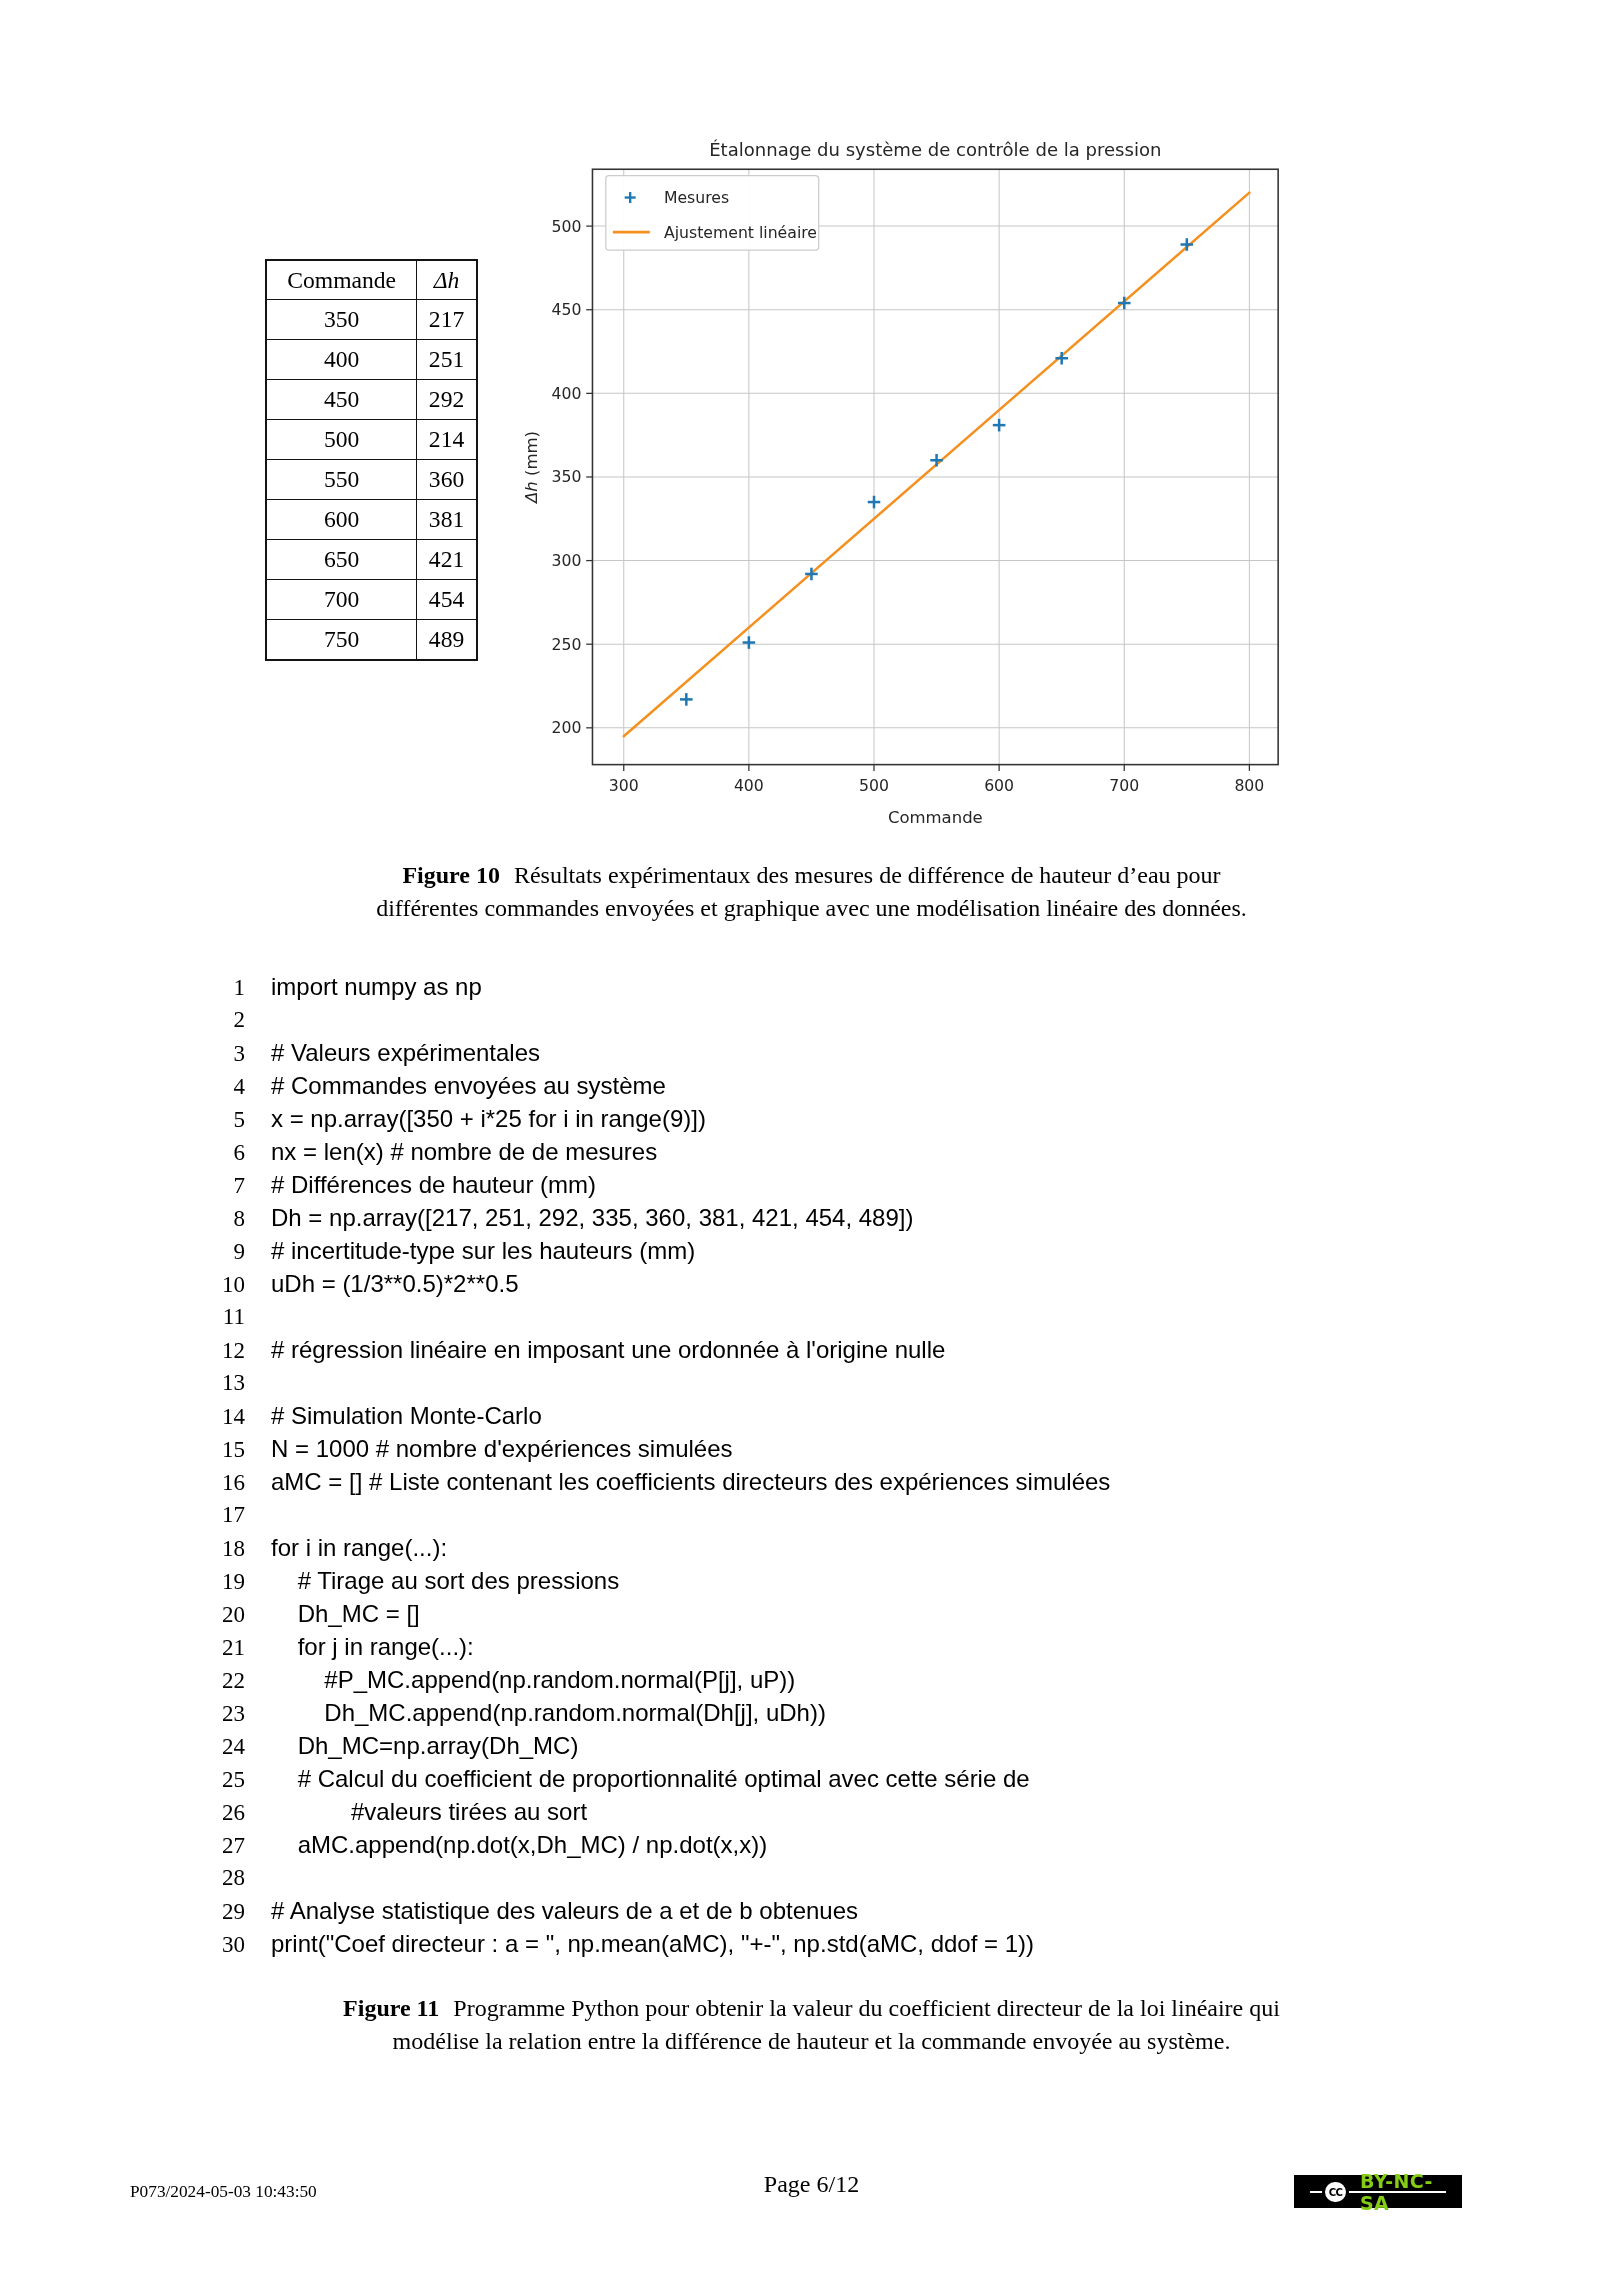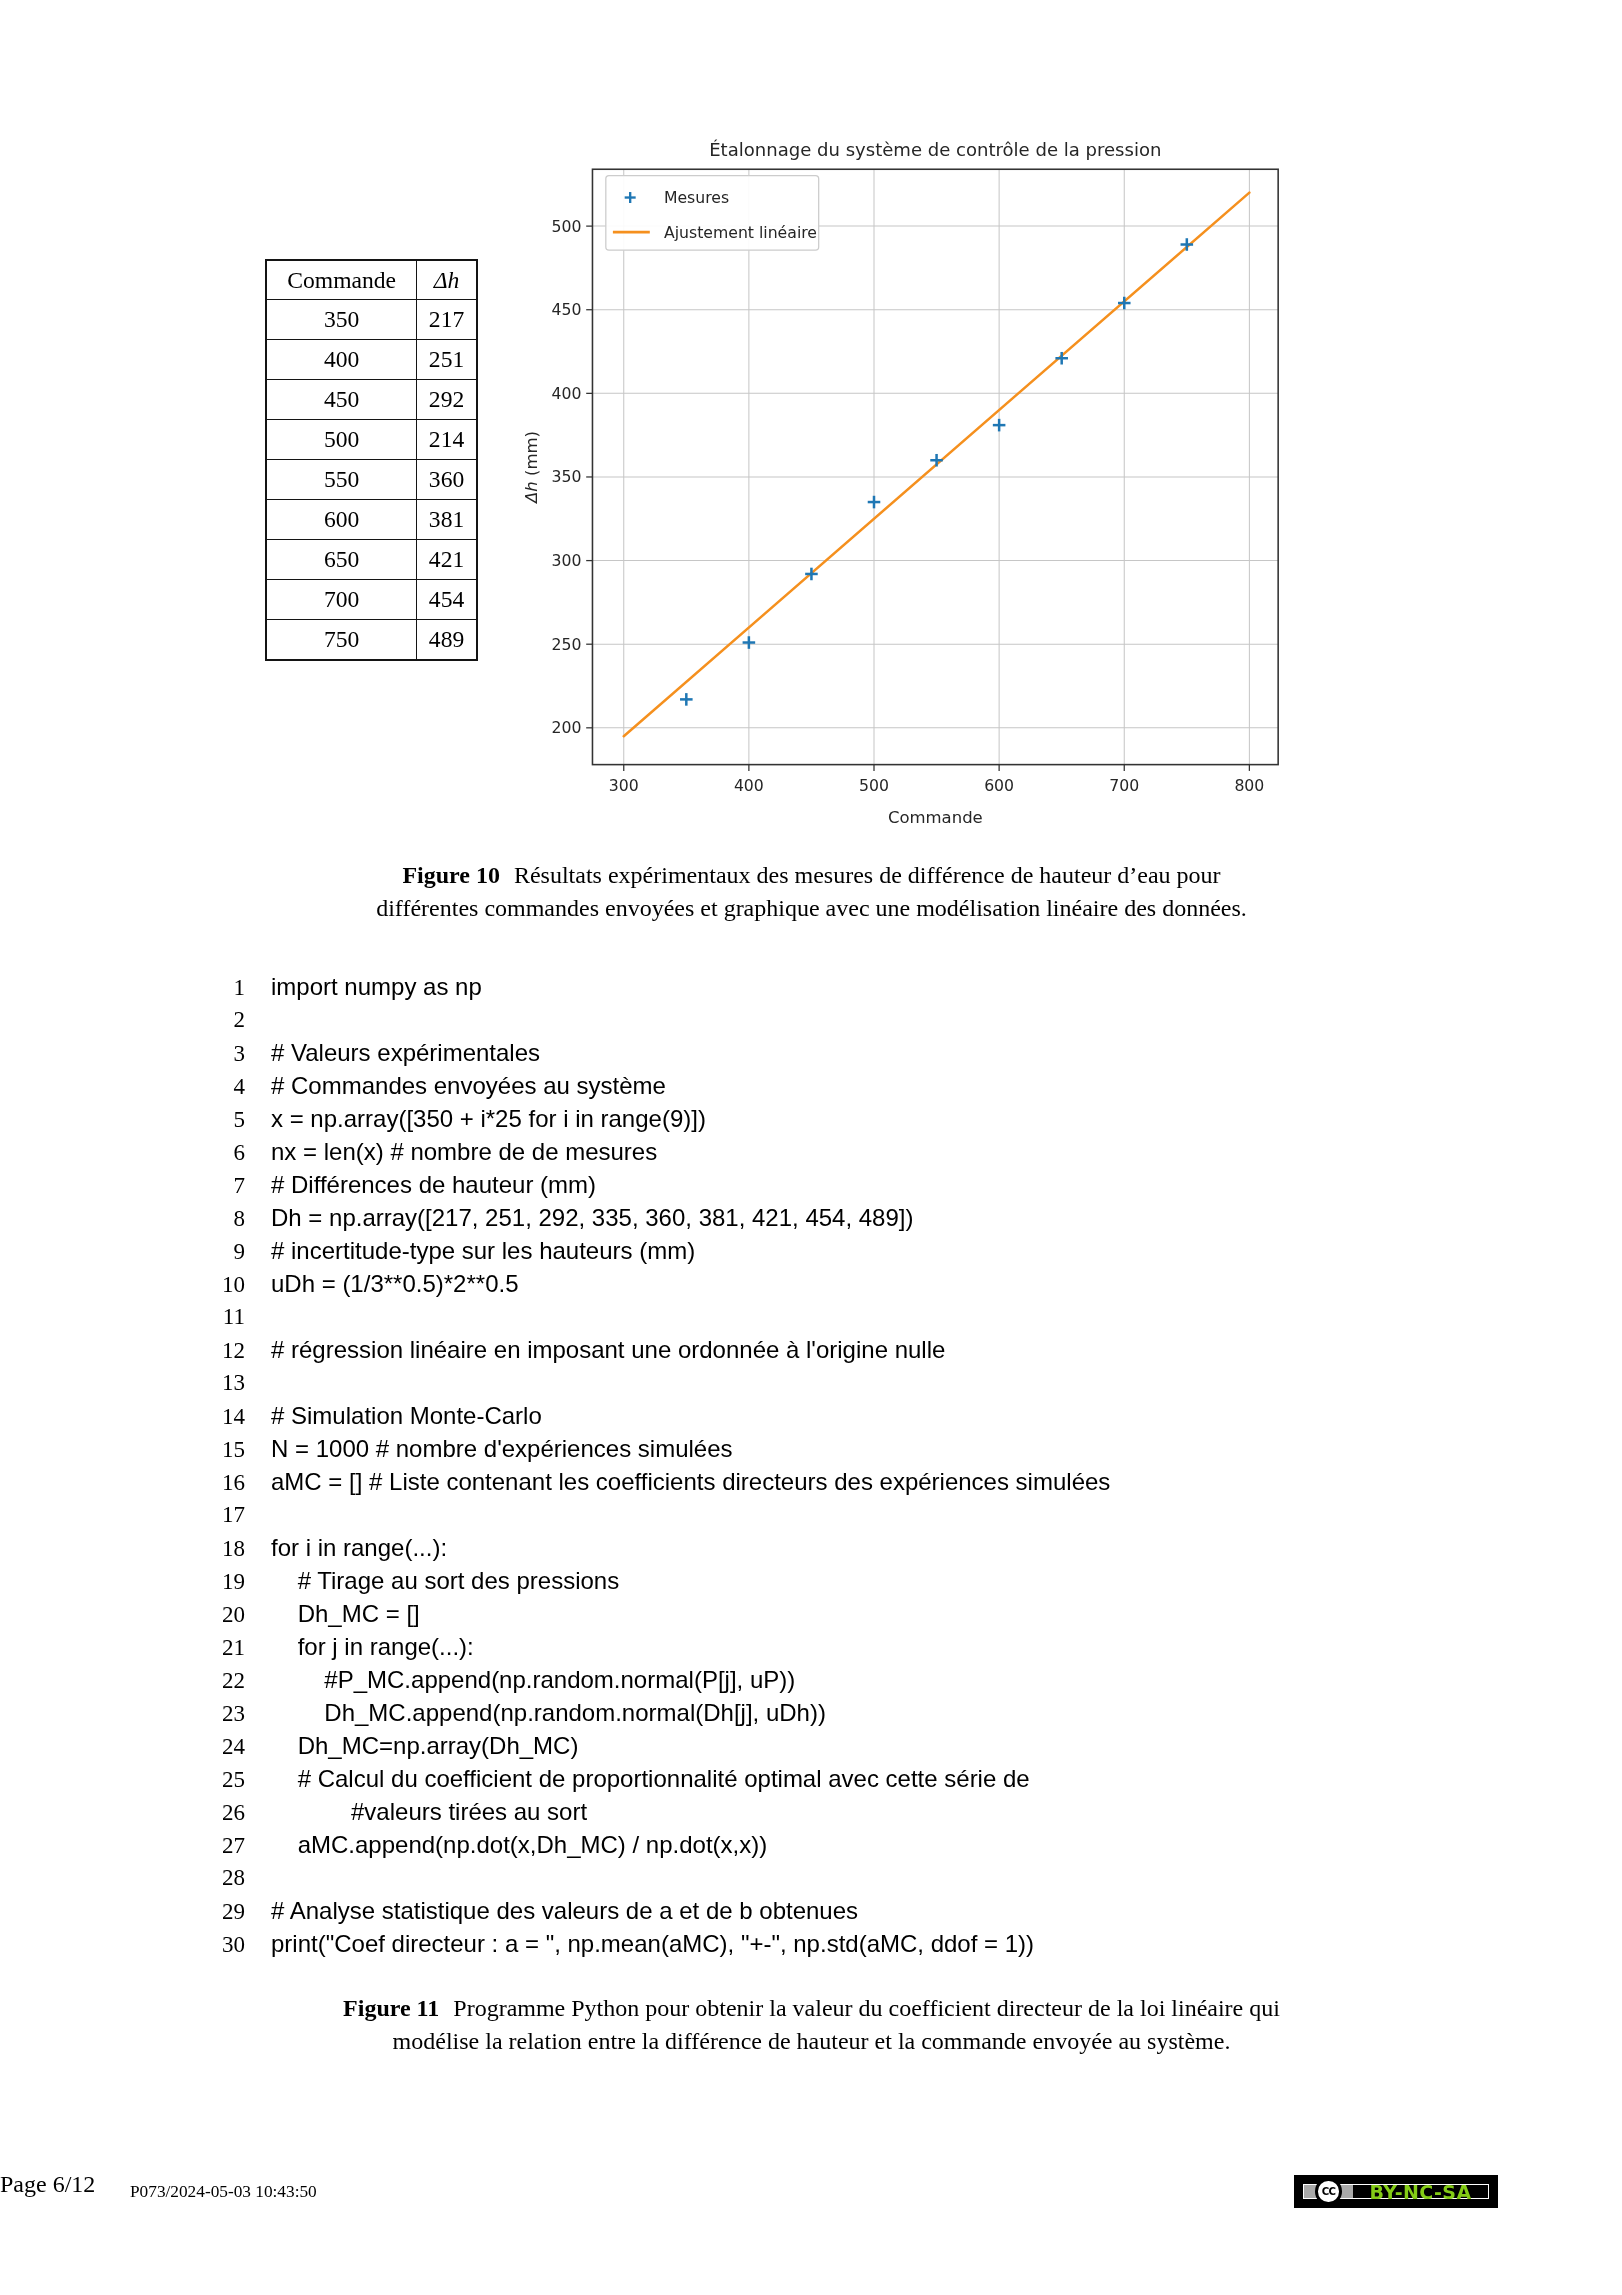--- a/index.html
+++ b/index.html
@@ -37,24 +37,24 @@
   .code-block{position:absolute;left:196px;top:970px;}
   .code-line{display:flex;height:33px;align-items:baseline;}
   .line-num{width:49px;text-align:right;font-family:"Liberation Serif",serif;
             font-size:23px;line-height:33px;color:#000;}
   .line-code{margin-left:26px;font-family:Liberation Sans, sans-serif;
              font-size:24px;line-height:33px;white-space:pre;color:#000;}
 
   
   .footer-stamp{position:absolute;left:130px;top:2182px;
                 font-family:"Liberation Serif",serif;font-size:17.3px;color:#000;}
-  .footer-page{position:absolute;left:0;width:1623px;top:2171px;text-align:left;
+  .footer-page{position:absolute;left:0;width:1623px;top:2171px;text-align:center;
                font-family:"Liberation Serif",serif;font-size:24px;color:#000;}
-  .cc-badge{position:absolute;left:1294px;top:2175px;width:204px;height:33px;
-            background:#000;padding:9px;box-sizing:border-box;}
+  .cc-badge{position:absolute;left:1294px;top:2175px;width:168px;height:33px;
+            background:#000;padding:16px;box-sizing:border-box;}
   .cc-inner{width:100%;height:100%;background:#000;border:1.6px solid #fff;
             box-sizing:border-box;display:flex;align-items:stretch;}
   .cc-left{width:49px;background:#a9a9a9;display:flex;align-items:center;justify-content:center;}
   .cc-circle{width:20.4px;height:20.4px;background:#fff;border:3.1px solid #000;border-radius:50%;
              display:flex;align-items:center;justify-content:center;
              font-family:"DejaVu Sans",sans-serif;font-weight:bold;font-size:10.2px;
              letter-spacing:-0.8px;color:#000;}
   .cc-right{flex:1;display:flex;align-items:center;justify-content:center;
             font-family:"DejaVu Sans",sans-serif;font-weight:bold;font-size:19px;
             color:#84cc16;letter-spacing:0.4px;}

